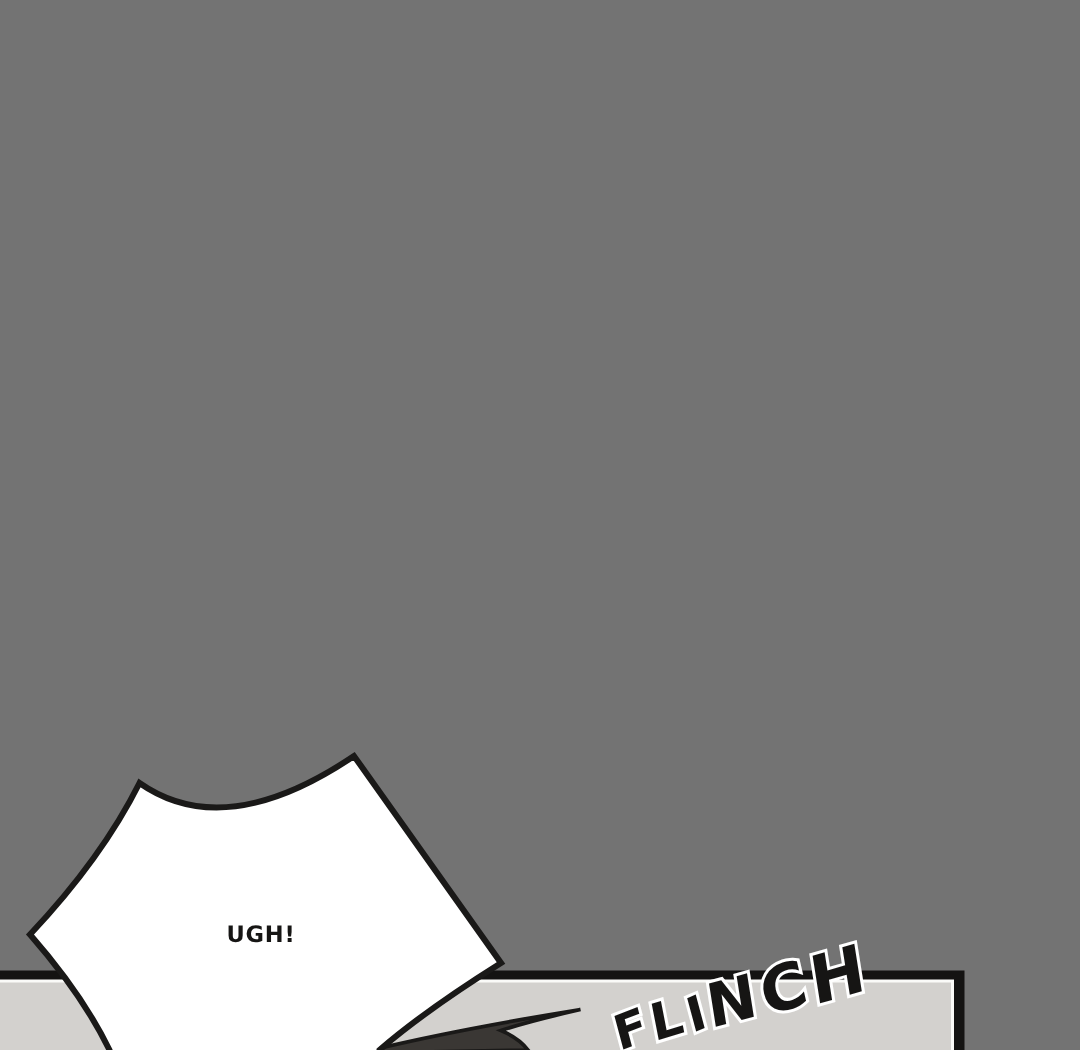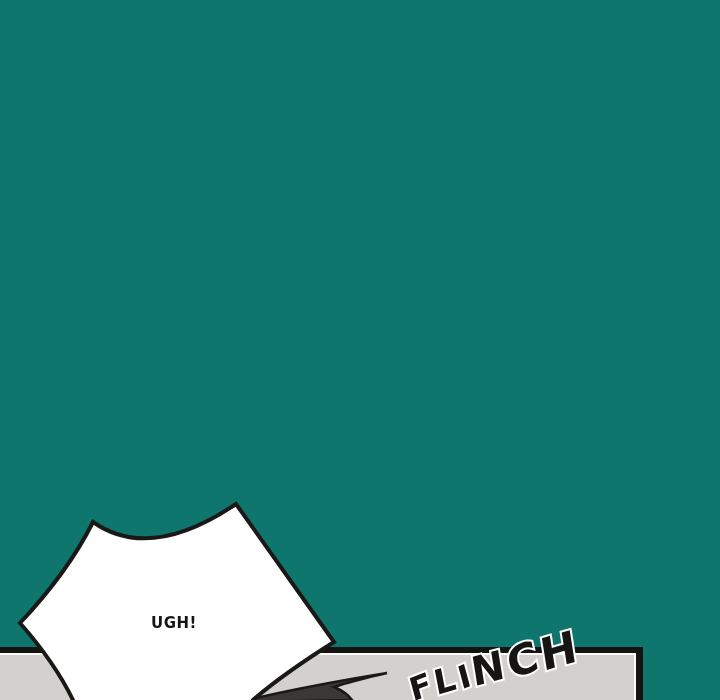--- a/index.html
+++ b/index.html
@@ -5,21 +5,21 @@
   html, body {
     margin: 0;
     padding: 0;
     background: #ffffff;
   }
   .page {
     position: relative;
     width: 720px;
     height: 700px;
     overflow: hidden;
-    background: #0f766e;
+    background: #737373;
     font-family: "DejaVu Sans", sans-serif;
   }
 
   
   .panel {
     position: absolute;
     left: 0;
     top: 647px;
     width: 643px;
     height: 53px;

